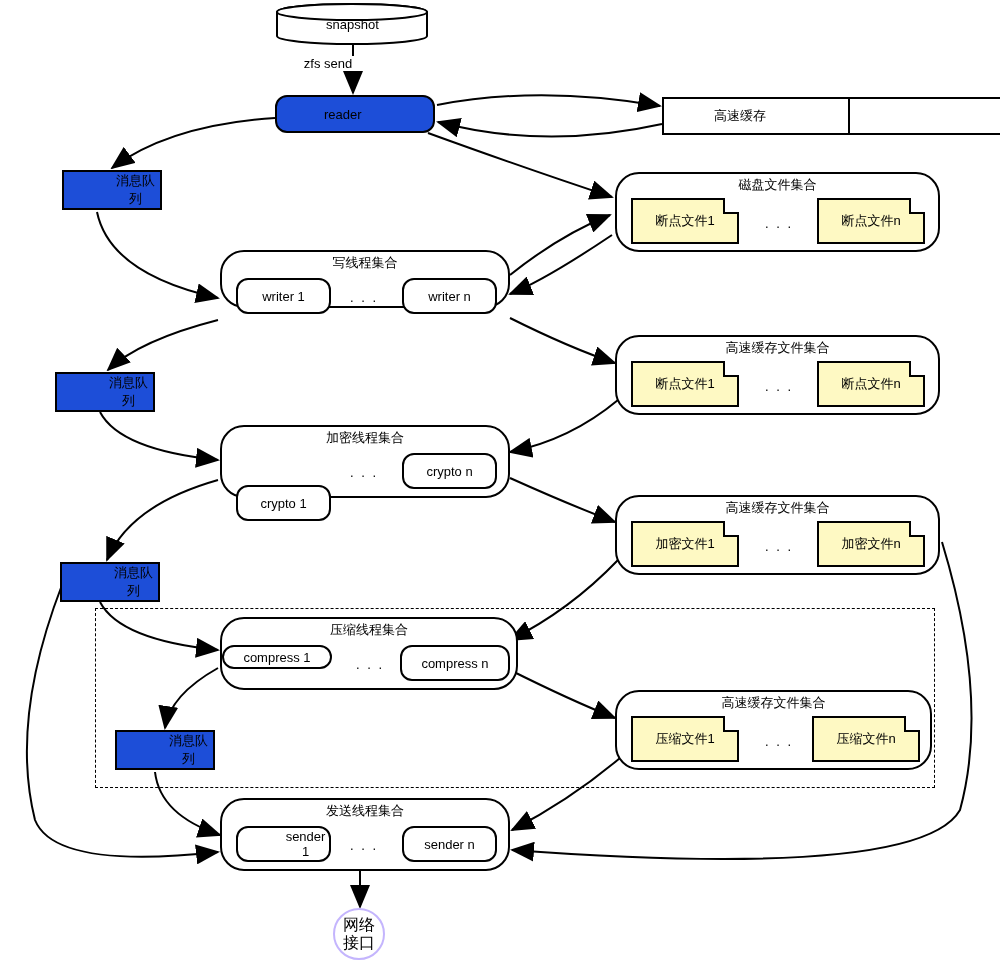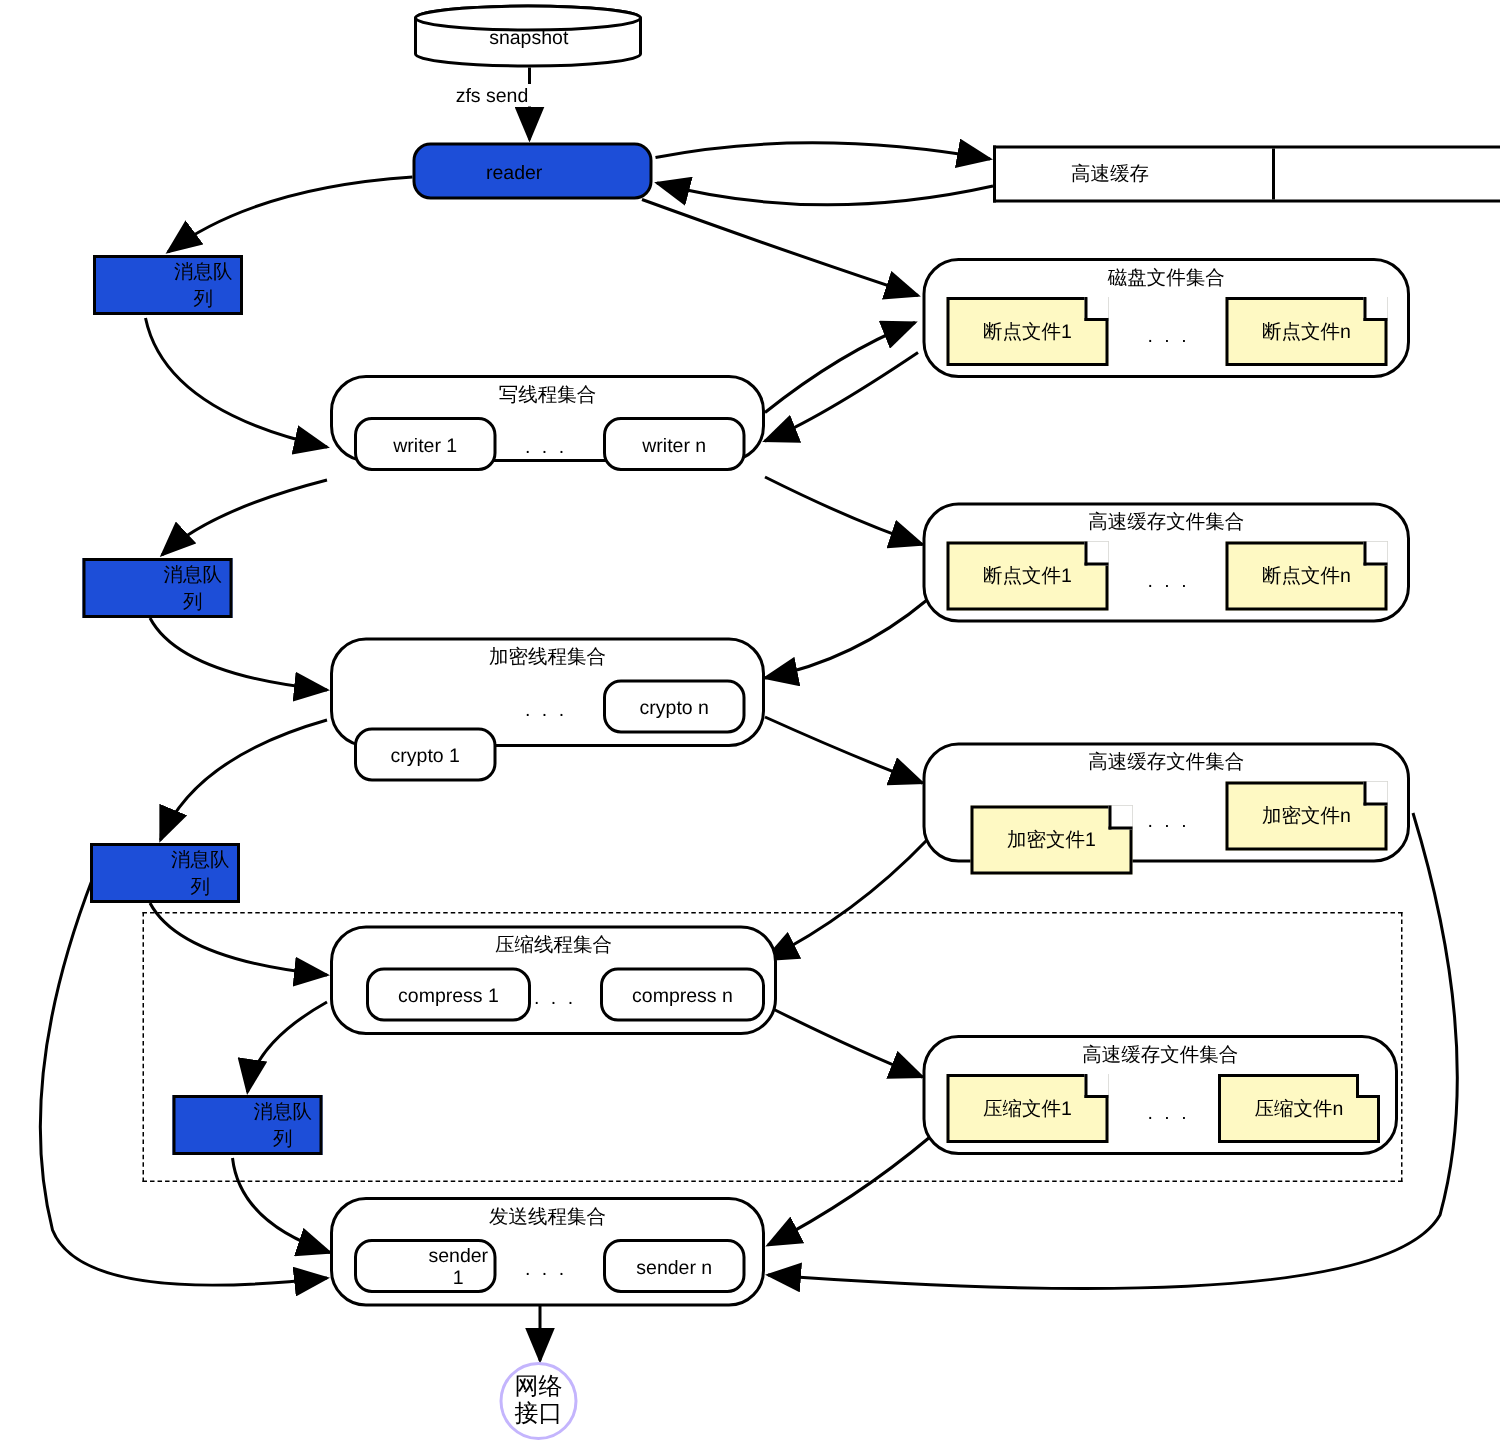--- a/index.html
+++ b/index.html
@@ -244,38 +244,38 @@
       <span>crypto 1</span>
     </div>
   <div class="dots" style="left:128px;top:38px;">. . .</div>
   <div class="inner" style="left:180px;top:26px;width:95px;height:36px;">
       <span>crypto n</span>
     </div>
 </div>
 
 <div class="pool" style="left:615px;top:495px;width:325px;height:80px;">
   <div class="pool-title">高速缓存文件集合</div>
-  <div class="doc" style="left:30px;top:24px;margin-top:16px;">
+  <div class="doc" style="left:14px;top:24px;">
       <span>加密文件1</span>
     </div>
   <div class="dots" style="left:148px;top:42px;">. . .</div>
   <div class="doc" style="left:200px;top:24px;">
       <span>加密文件n</span>
     </div>
 </div>
 
 <div class="node" style="left:60px;top:562px;width:100px;height:40px;">
   <span>消息队列</span>
 </div>
 
 <div class="dashed-rect" style="left:95px;top:608px;width:840px;height:180px;"></div>
 
 <div class="pool" style="left:220px;top:617px;width:298px;height:73px;">
   <div class="pool-title">压缩线程集合</div>
-  <div class="inner" style="left:22px;top:26px;width:110px;height:36px;text-align:center;">
+  <div class="inner" style="left:0;top:26px;width:110px;height:24px;text-align:center;">
       <span>compress 1</span>
     </div>
   <div class="dots" style="left:134px;top:38px;">. . .</div>
   <div class="inner" style="left:178px;top:26px;width:110px;height:36px;">
       <span>compress n</span>
     </div>
 </div>
 
 <div class="pool" style="left:615px;top:690px;width:317px;height:80px;">
   <div class="pool-title">高速缓存文件集合</div>

